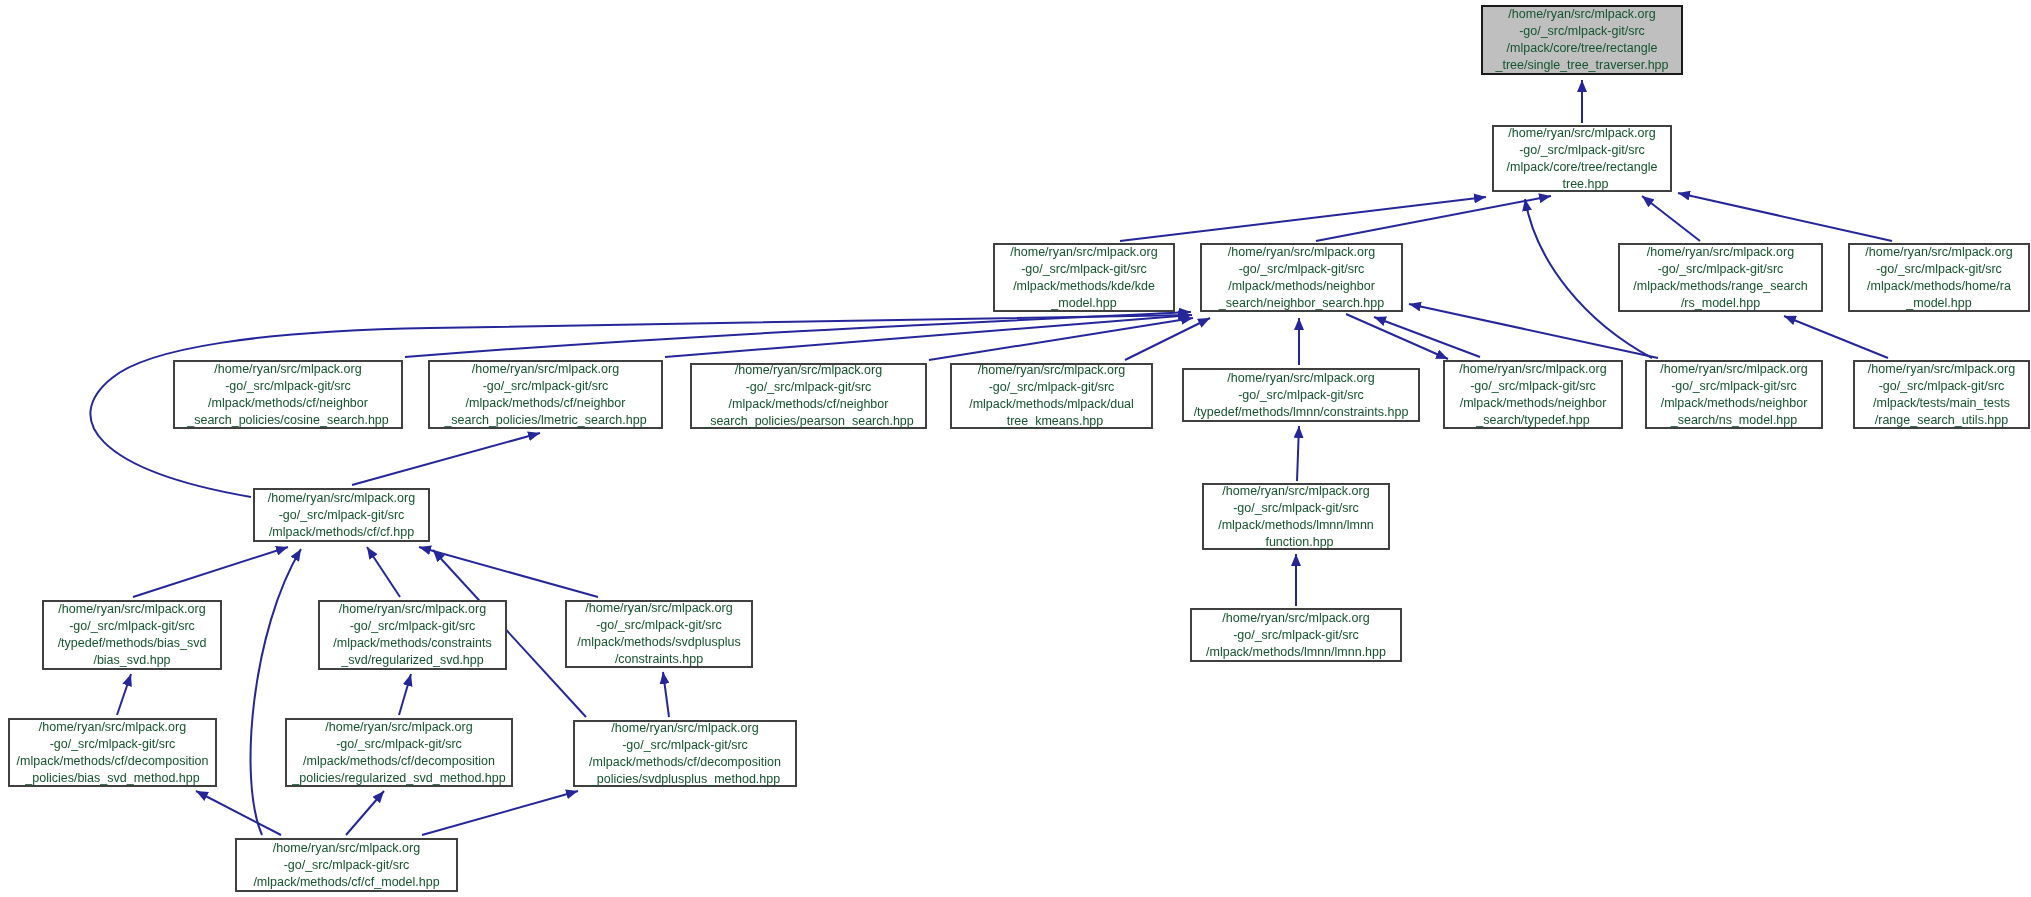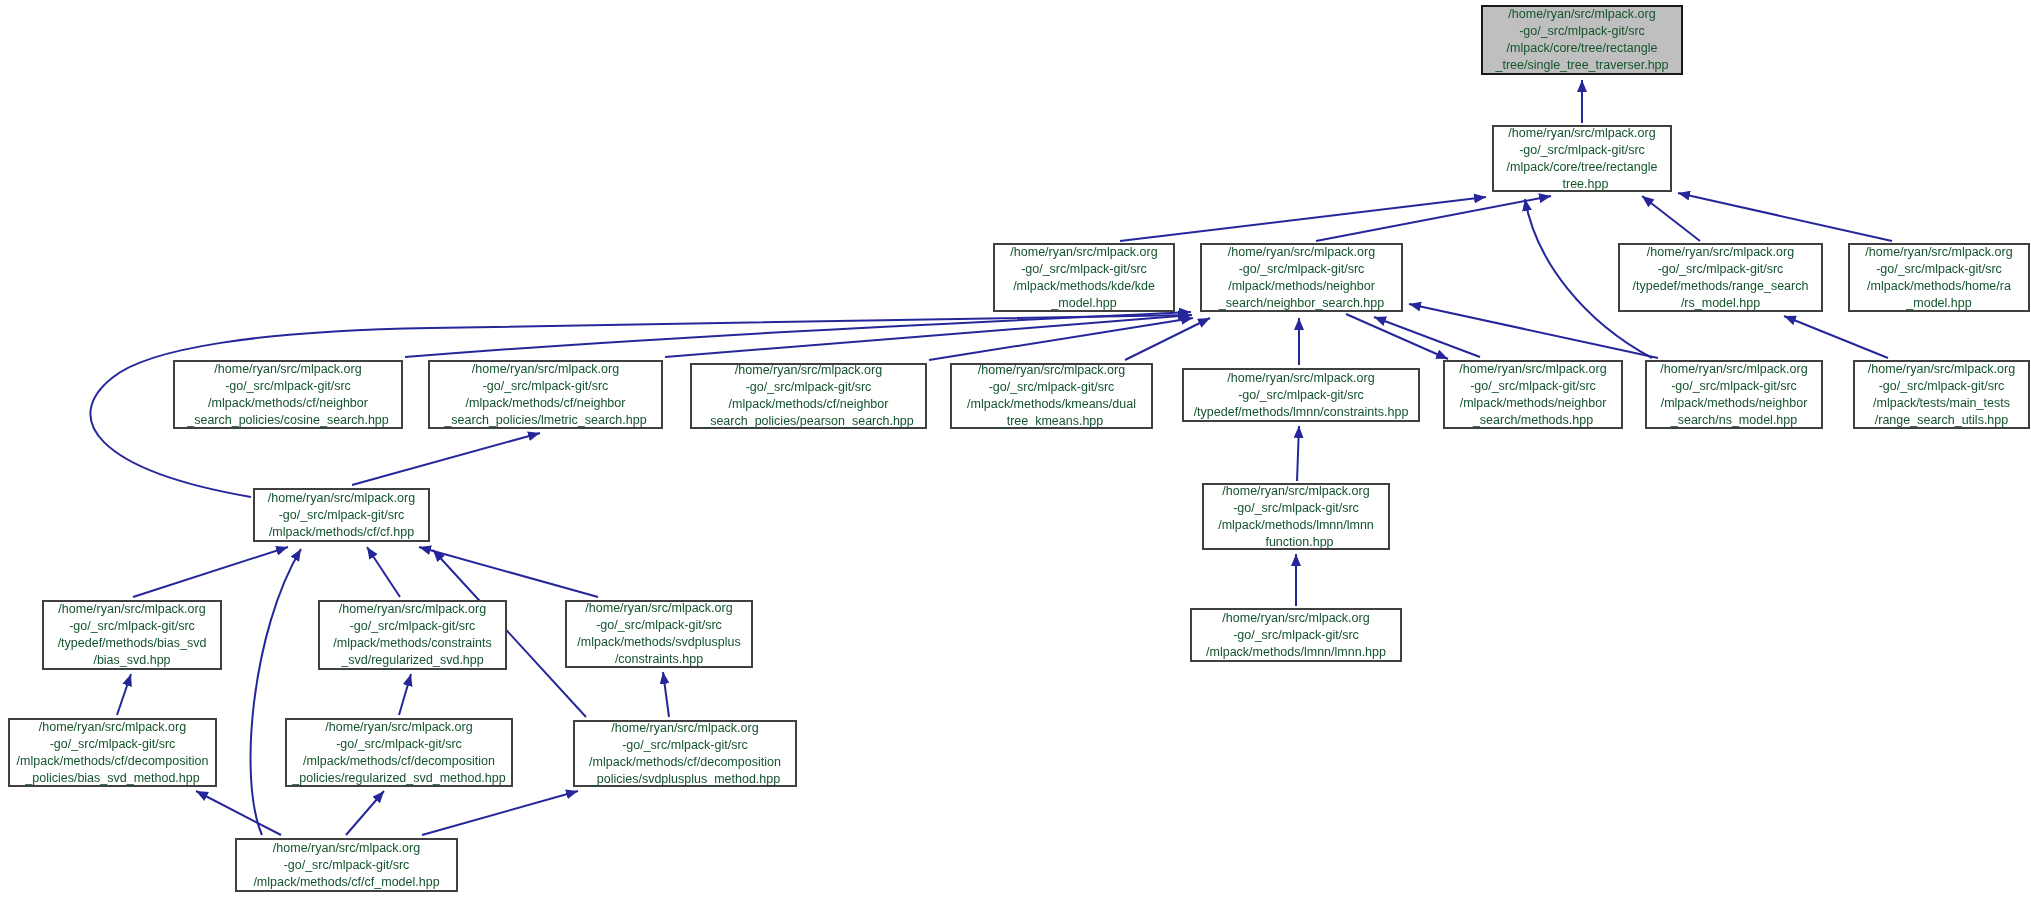--- a/index.html
+++ b/index.html
@@ -77,21 +77,21 @@
     </div>
     <div class="node" style="left: 1200px; top: 243px; width: 203px; height: 69px;">
       <div class="line">/home/ryan/src/mlpack.org</div>
       <div class="line">-go/_src/mlpack-git/src</div>
       <div class="line">/mlpack/methods/neighbor</div>
       <div class="line">_search/neighbor_search.hpp</div>
     </div>
     <div class="node" style="left: 1618px; top: 243px; width: 205px; height: 69px;">
       <div class="line">/home/ryan/src/mlpack.org</div>
       <div class="line">-go/_src/mlpack-git/src</div>
-      <div class="line">/typedef/methods/range_search</div>
+      <div class="line">/mlpack/methods/range_search</div>
       <div class="line">/rs_model.hpp</div>
     </div>
     <div class="node" style="left: 1848px; top: 243px; width: 182px; height: 69px;">
       <div class="line">/home/ryan/src/mlpack.org</div>
       <div class="line">-go/_src/mlpack-git/src</div>
       <div class="line">/mlpack/methods/home/ra</div>
       <div class="line">_model.hpp</div>
     </div>
     <div class="node" style="left: 173px; top: 360px; width: 230px; height: 69px;">
       <div class="line">/home/ryan/src/mlpack.org</div>
@@ -107,33 +107,33 @@
     </div>
     <div class="node" style="left: 690px; top: 363px; width: 237px; height: 66px;">
       <div class="line">/home/ryan/src/mlpack.org</div>
       <div class="line">-go/_src/mlpack-git/src</div>
       <div class="line">/mlpack/methods/cf/neighbor</div>
       <div class="line">_search_policies/pearson_search.hpp</div>
     </div>
     <div class="node" style="left: 950px; top: 363px; width: 203px; height: 66px;">
       <div class="line">/home/ryan/src/mlpack.org</div>
       <div class="line">-go/_src/mlpack-git/src</div>
-      <div class="line">/mlpack/methods/kmeans/dual</div>
+      <div class="line">/mlpack/methods/mlpack/dual</div>
       <div class="line">_tree_kmeans.hpp</div>
     </div>
     <div class="node" style="left: 1182px; top: 368px; width: 238px; height: 54px;">
       <div class="line">/home/ryan/src/mlpack.org</div>
       <div class="line">-go/_src/mlpack-git/src</div>
       <div class="line">/typedef/methods/lmnn/constraints.hpp</div>
     </div>
     <div class="node" style="left: 1443px; top: 360px; width: 180px; height: 69px;">
       <div class="line">/home/ryan/src/mlpack.org</div>
       <div class="line">-go/_src/mlpack-git/src</div>
       <div class="line">/mlpack/methods/neighbor</div>
-      <div class="line">_search/methods.hpp</div>
+      <div class="line">_search/typedef.hpp</div>
     </div>
     <div class="node" style="left: 1645px; top: 360px; width: 178px; height: 69px;">
       <div class="line">/home/ryan/src/mlpack.org</div>
       <div class="line">-go/_src/mlpack-git/src</div>
       <div class="line">/mlpack/methods/neighbor</div>
       <div class="line">_search/ns_model.hpp</div>
     </div>
     <div class="node" style="left: 1853px; top: 360px; width: 177px; height: 69px;">
       <div class="line">/home/ryan/src/mlpack.org</div>
       <div class="line">-go/_src/mlpack-git/src</div>

